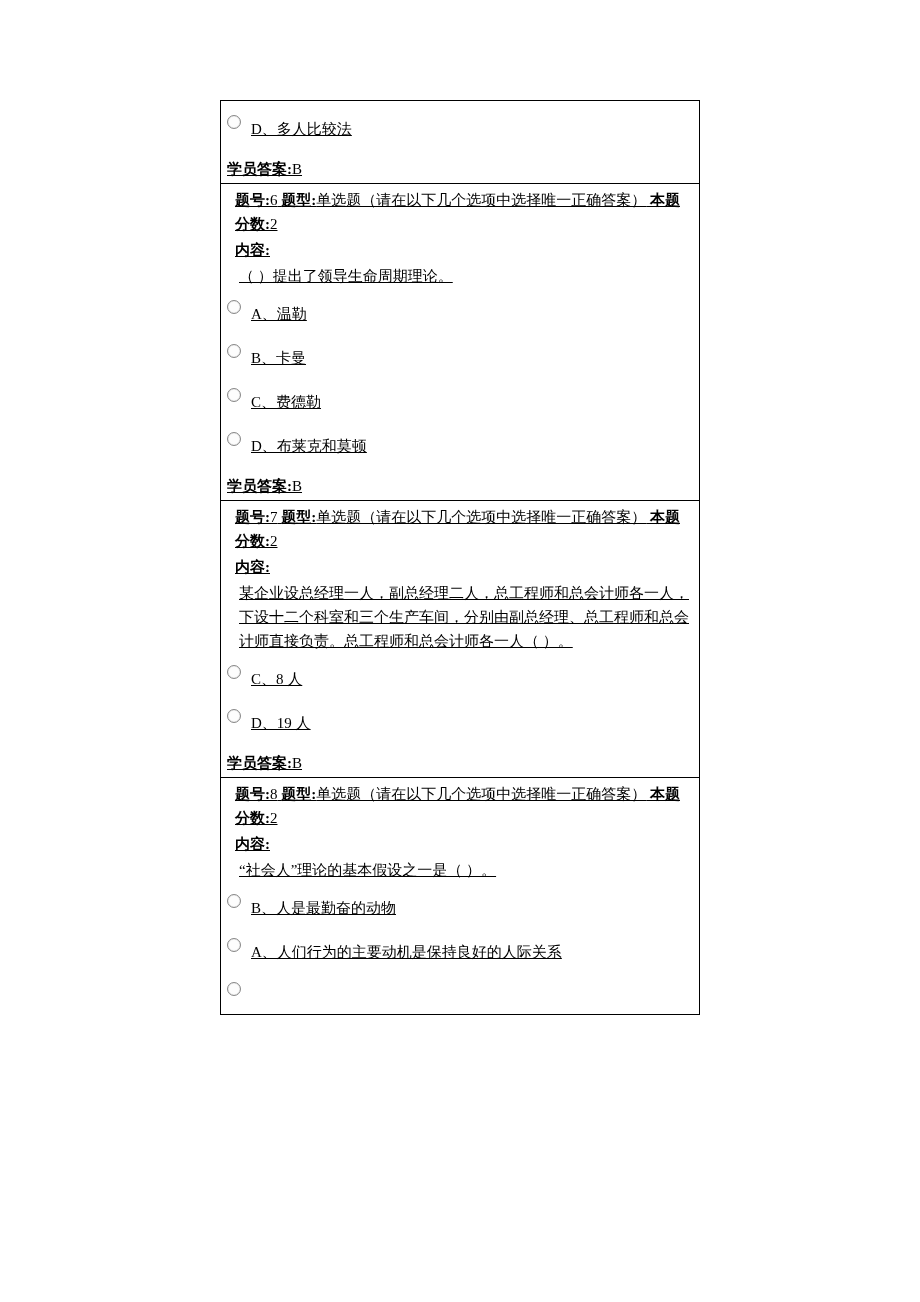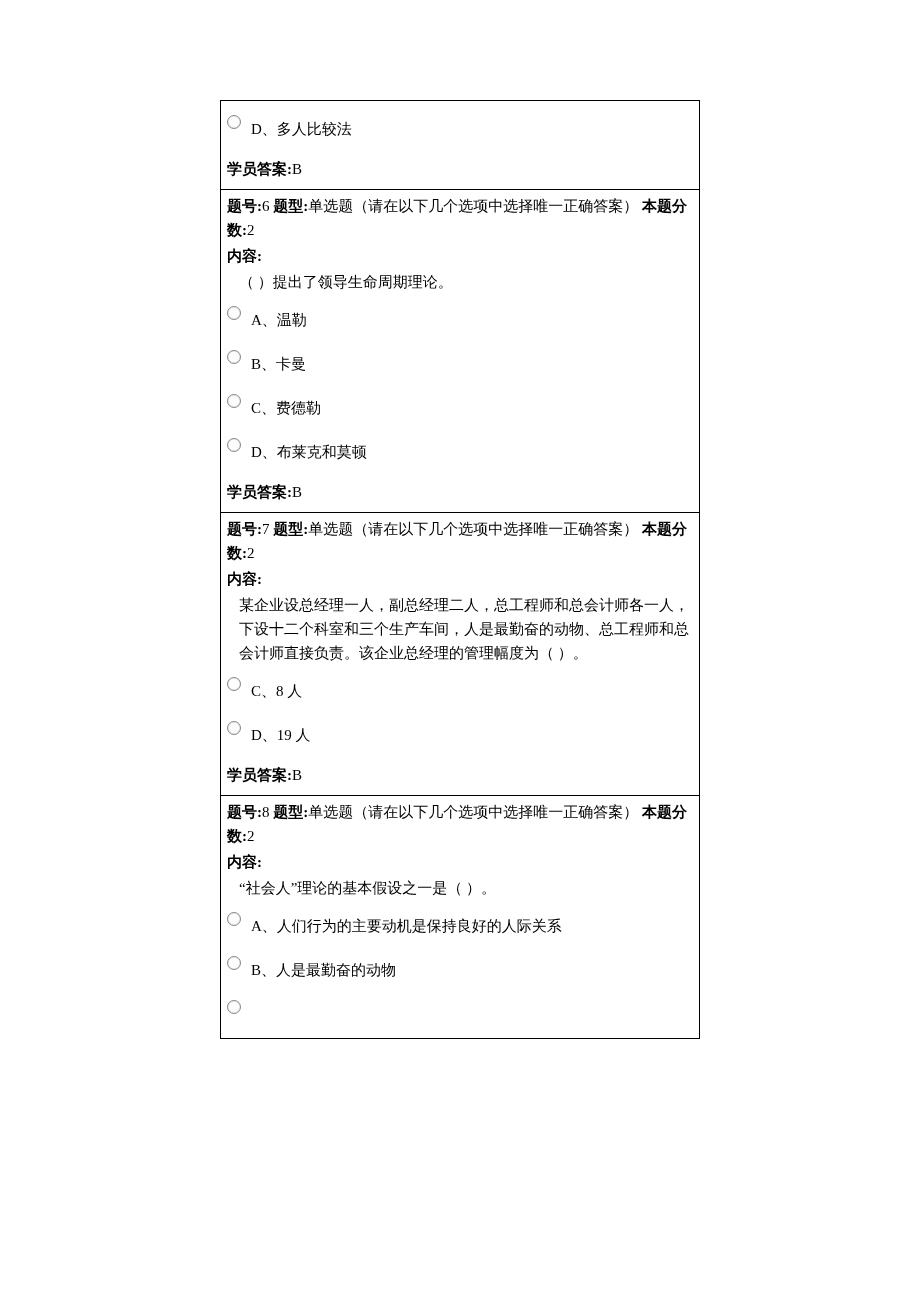--- a/index.html
+++ b/index.html
@@ -14,21 +14,22 @@
   .page {
     width: 920px;
     min-height: 1302px;
     box-sizing: border-box;
     padding: 100px 220px 100px 220px;
     position: relative;
   }
   .box {
     border: 1px solid #000;
     box-sizing: border-box;
-    padding: 2px 6px 8px 6px;
+    padding: 2px 6px 2px 6px;
+    text-decoration: underline;
   }
   .box + .box {
     border-top: none;
   }
   .option-row {
     display: flex;
     align-items: flex-start;
     margin: 10px 0 16px 0;
   }
   .radio {
@@ -43,21 +44,21 @@
     background: #fdfdfd;
     box-shadow: inset 0 0 1px rgba(0,0,0,0.3);
   }
   .option-text {
     padding-top: 4px;
   }
   .bold {
     font-weight: bold;
   }
   .line {
-    margin: 2px 0;
+    margin: 2px 8px;
   }
   .answer {
     margin-top: 8px;
   }
   .content-label {
     font-weight: bold;
   }
   .qtext {
     margin: 2px 0 6px 12px;
   }
@@ -107,21 +108,21 @@
     </div>
   </div>
 
   <div class="box">
     <div class="line">
       <span class="bold">题号:</span><span>7</span>
       <span class="bold">题型:</span><span>单选题（请在以下几个选项中选择唯一正确答案）</span>
       <span class="bold">本题分数:</span><span>2</span>
     </div>
     <div class="line"><span class="content-label">内容:</span></div>
-    <div class="qtext">某企业设总经理一人，副总经理二人，总工程师和总会计师各一人，下设十二个科室和三个生产车间，人是最勤奋的动物、总工程师和总会计师直接负责。该企业总经理的管理幅度为（ ）。</div>
+    <div class="qtext">某企业设总经理一人，副总经理二人，总工程师和总会计师各一人，下设十二个科室和三个生产车间，分别由副总经理、总工程师和总会计师直接负责。总工程师和总会计师各一人（ ）。</div>
 
     <div class="option-row">
       <span class="radio"></span>
       <span class="option-text">C、8 人</span>
     </div>
     <div class="option-row">
       <span class="radio"></span>
       <span class="option-text">D、19 人</span>
     </div>
     <div class="answer">
@@ -133,24 +134,24 @@
     <div class="line">
       <span class="bold">题号:</span><span>8</span>
       <span class="bold">题型:</span><span>单选题（请在以下几个选项中选择唯一正确答案）</span>
       <span class="bold">本题分数:</span><span>2</span>
     </div>
     <div class="line"><span class="content-label">内容:</span></div>
     <div class="qtext">“社会人”理论的基本假设之一是（  ）。</div>
 
     <div class="option-row">
       <span class="radio"></span>
-      <span class="option-text">A、人们行为的主要动机是保持良好的人际关系</span>
+      <span class="option-text">B、人是最勤奋的动物</span>
     </div>
     <div class="option-row">
       <span class="radio"></span>
-      <span class="option-text">B、人是最勤奋的动物</span>
+      <span class="option-text">A、人们行为的主要动机是保持良好的人际关系</span>
     </div>
     <div class="option-row">
       <span class="radio"></span>
     </div>
   </div>
 
 </div>
 
 </body></html>

